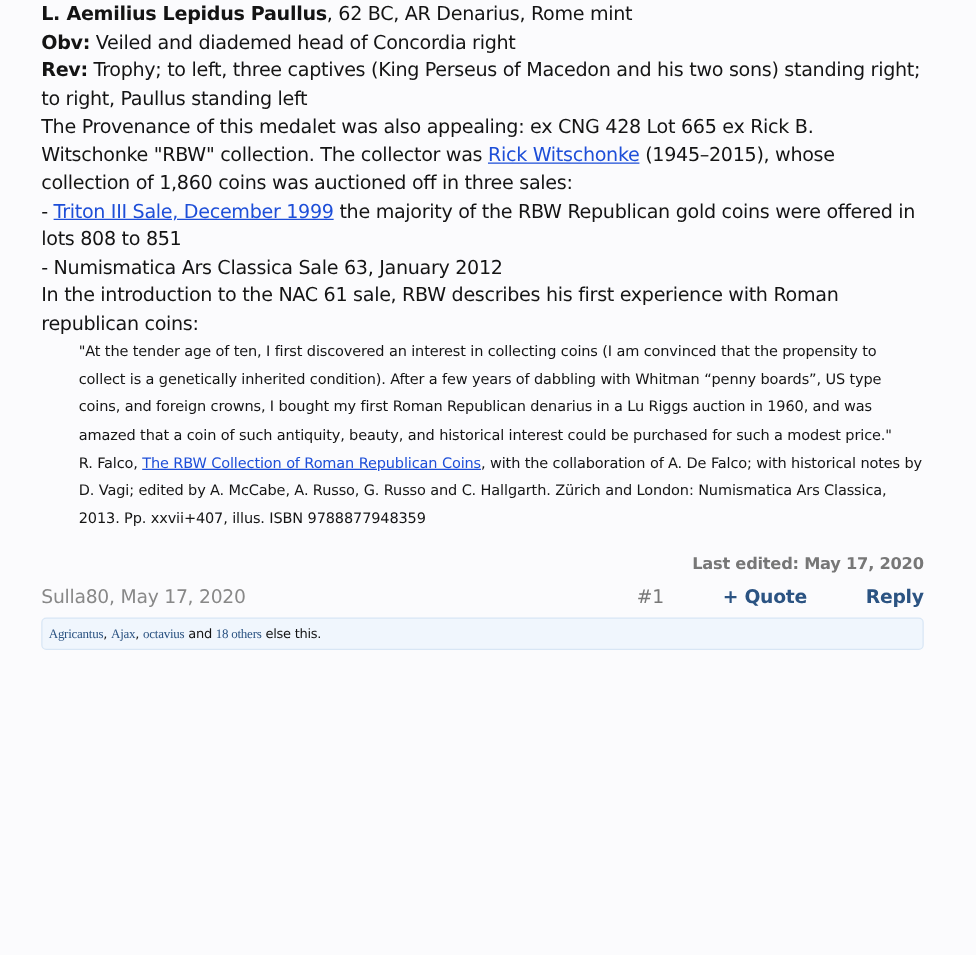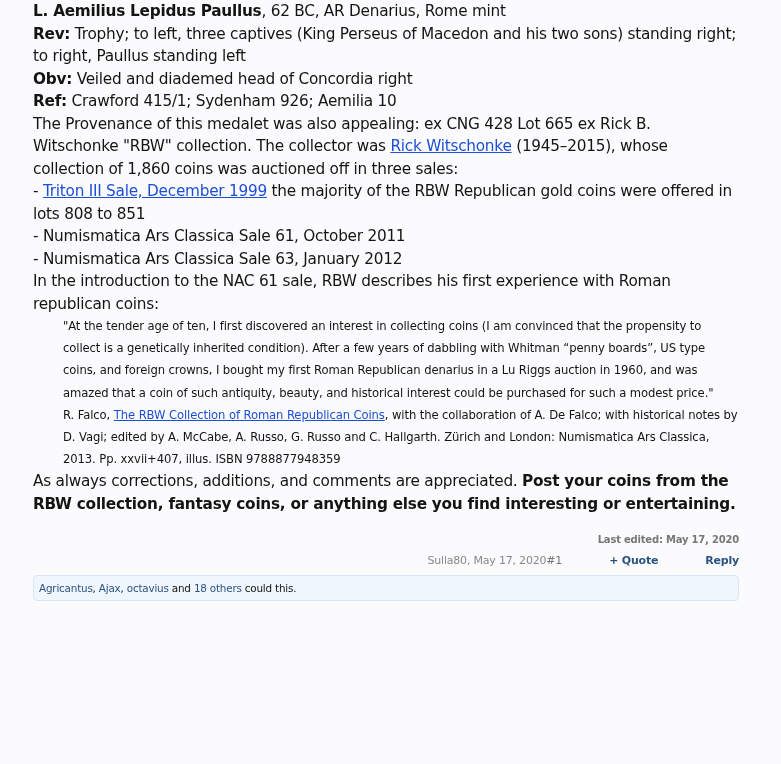--- a/index.html
+++ b/index.html
@@ -9,59 +9,56 @@
       font-family: "DejaVu Sans", sans-serif;
       color: #141414;
     }
     .post { position: relative; padding: 0 0 0 33px; width: 706px; }
     .msg { font-size: 15.3px; line-height: 22.5px; letter-spacing: -0.25px; }
     .msg p { margin: 0; }
     b { font-weight: bold; }
     a.lnk { color: #1d4ed8; text-decoration: underline; }
     .blk { margin-top: 22px; }
     .quote { font-size: 11.6px; line-height: 22.2px; padding-left: 30px; letter-spacing: -0.1px; margin-top: 1px; }
-    .meta-edit { text-align: right; font-size: 10px; color: #777; margin-top: 19px; font-weight: bold; letter-spacing: -0.2px; }
-    .meta-row { display: flex; justify-content: flex-end; font-size: 11px; color: #888; margin-top: 9px; letter-spacing: -0.2px; }
+    .meta-edit { text-align: right; font-size: 13px; color: #777; margin-top: 19px; font-weight: bold; letter-spacing: -0.2px; }
+    .meta-row { display: flex; justify-content: space-between; font-size: 15px; color: #888; margin-top: 9px; letter-spacing: -0.2px; }
     .meta-row .right { display: flex; gap: 11px; }
     .meta-row .pl { color: #777; }
     .meta-row .act { color: #2b5382; font-weight: bold; margin-left: 36px; }
     .likes {
       margin-top: 8px; height: 24px; border: 1px solid #d8e6f5; border-radius: 4px;
       background: #f0f6fd; font-size: 10.4px; line-height: 24px; padding-left: 5px; color: #141414; letter-spacing: -0.2px;
     }
-    .likes a { color: #2b5382; text-decoration: none; }
+    .likes a { color: #2b5382; text-decoration: none; font-family: Liberation Serif, serif; }
   </style>
 </head>
 <body>
 
 <div class="post">
   <div class="msg">
     <p><b>L. Aemilius Lepidus Paullus</b><span>, 62 BC, AR Denarius, Rome mint</span></p>
+    <p><b>Obv:</b><span> Veiled and diademed head of Concordia right</span></p>
     <p><b>Rev:</b><span> Trophy; to left, three captives (King Perseus of Macedon and his two sons) standing right; to right, Paullus standing left</span></p>
-    <p><b>Obv:</b><span> Veiled and diademed head of Concordia right</span></p>
-    <p><b>Ref:</b><span> Crawford 415/1; Sydenham 926; Aemilia 10</span></p>
 
     <p class="blk"><span>The Provenance of this medalet was also appealing: ex CNG 428 Lot 665 ex Rick B. Witschonke "RBW" collection. The collector was </span><a class="lnk" href="#">Rick Witschonke</a><span> (1945–2015), whose collection of 1,860 coins was auctioned off in three sales:</span></p>
     <p><span>- </span><a class="lnk" href="#">Triton III Sale, December 1999</a><span> the majority of the RBW Republican gold coins were offered in lots 808 to 851</span></p>
-    <p>- Numismatica Ars Classica Sale 61, October 2011</p>
     <p>- Numismatica Ars Classica Sale 63, January 2012</p>
 
     <p class="blk">In the introduction to the NAC 61 sale, RBW describes his first experience with Roman republican coins:</p>
     <p class="quote">"At the tender age of ten, I first discovered an interest in collecting coins (I am convinced that the propensity to collect is a genetically inherited condition). After a few years of dabbling with Whitman “penny boards”, US type coins, and foreign crowns, I bought my first Roman Republican denarius in a Lu Riggs auction in 1960, and was amazed that a coin of such antiquity, beauty, and historical interest could be purchased for such a modest price."</p>
 
     <p class="quote"><span>R. Falco, </span><a class="lnk" href="#">The RBW Collection of Roman Republican Coins</a><span>, with the collaboration of A. De Falco; with historical notes by D. Vagi; edited by A. McCabe, A. Russo, G. Russo and C. Hallgarth. Zürich and London: Numismatica Ars Classica, 2013. Pp. xxvii+407, illus. ISBN 9788877948359</span></p>
 
-    <p class="blk"><span>As always corrections, additions, and comments are appreciated. </span><b>Post your coins from the RBW collection, fantasy coins, or anything else you find interesting or entertaining.</b></p>
   </div>
 
   <div class="meta-edit">Last edited: May 17, 2020</div>
   <div class="meta-row">
     <a>Sulla80, May 17, 2020</a>
     <div class="right">
       <a class="pl">#1</a>
       <a class="act">+ Quote</a>
       <a class="act">Reply</a>
     </div>
   </div>
   <div class="likes">
-    <a href="#">Agricantus</a><span>, </span><a href="#">Ajax</a><span>, </span><a href="#">octavius</a><span> and </span><a href="#">18 others</a><span> could this.</span>
+    <a href="#">Agricantus</a><span>, </span><a href="#">Ajax</a><span>, </span><a href="#">octavius</a><span> and </span><a href="#">18 others</a><span> else this.</span>
   </div>
 </div>
 
 </body></html>

